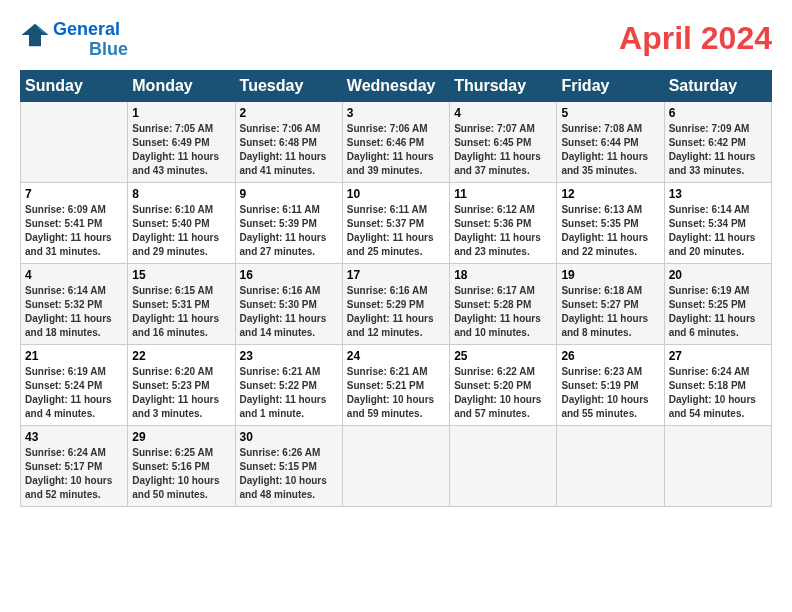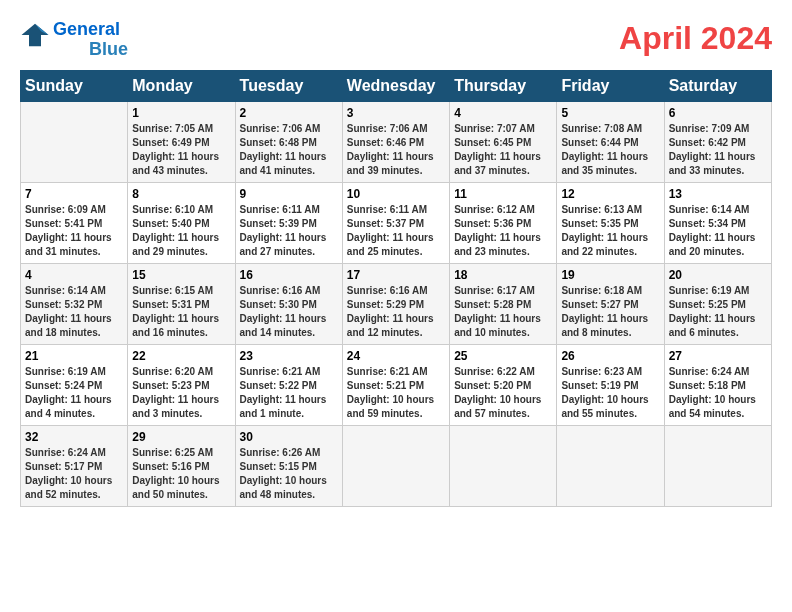--- a/index.html
+++ b/index.html
@@ -312,21 +312,21 @@
         <td>
           <span class="day-number">27</span>
           <div class="day-info" style="white-space: pre-line;">Sunrise: 6:24 AM
 Sunset: 5:18 PM
 Daylight: 10 hours
 and 54 minutes.</div>
         </td>
       </tr>
       <tr class="row-shaded">
         <td>
-          <span class="day-number">32</span>
+          <span class="day-number">43</span>
           <div class="day-info" style="white-space: pre-line;">Sunrise: 6:24 AM
 Sunset: 5:17 PM
 Daylight: 10 hours
 and 52 minutes.</div>
         </td>
         <td>
           <span class="day-number">29</span>
           <div class="day-info" style="white-space: pre-line;">Sunrise: 6:25 AM
 Sunset: 5:16 PM
 Daylight: 10 hours

